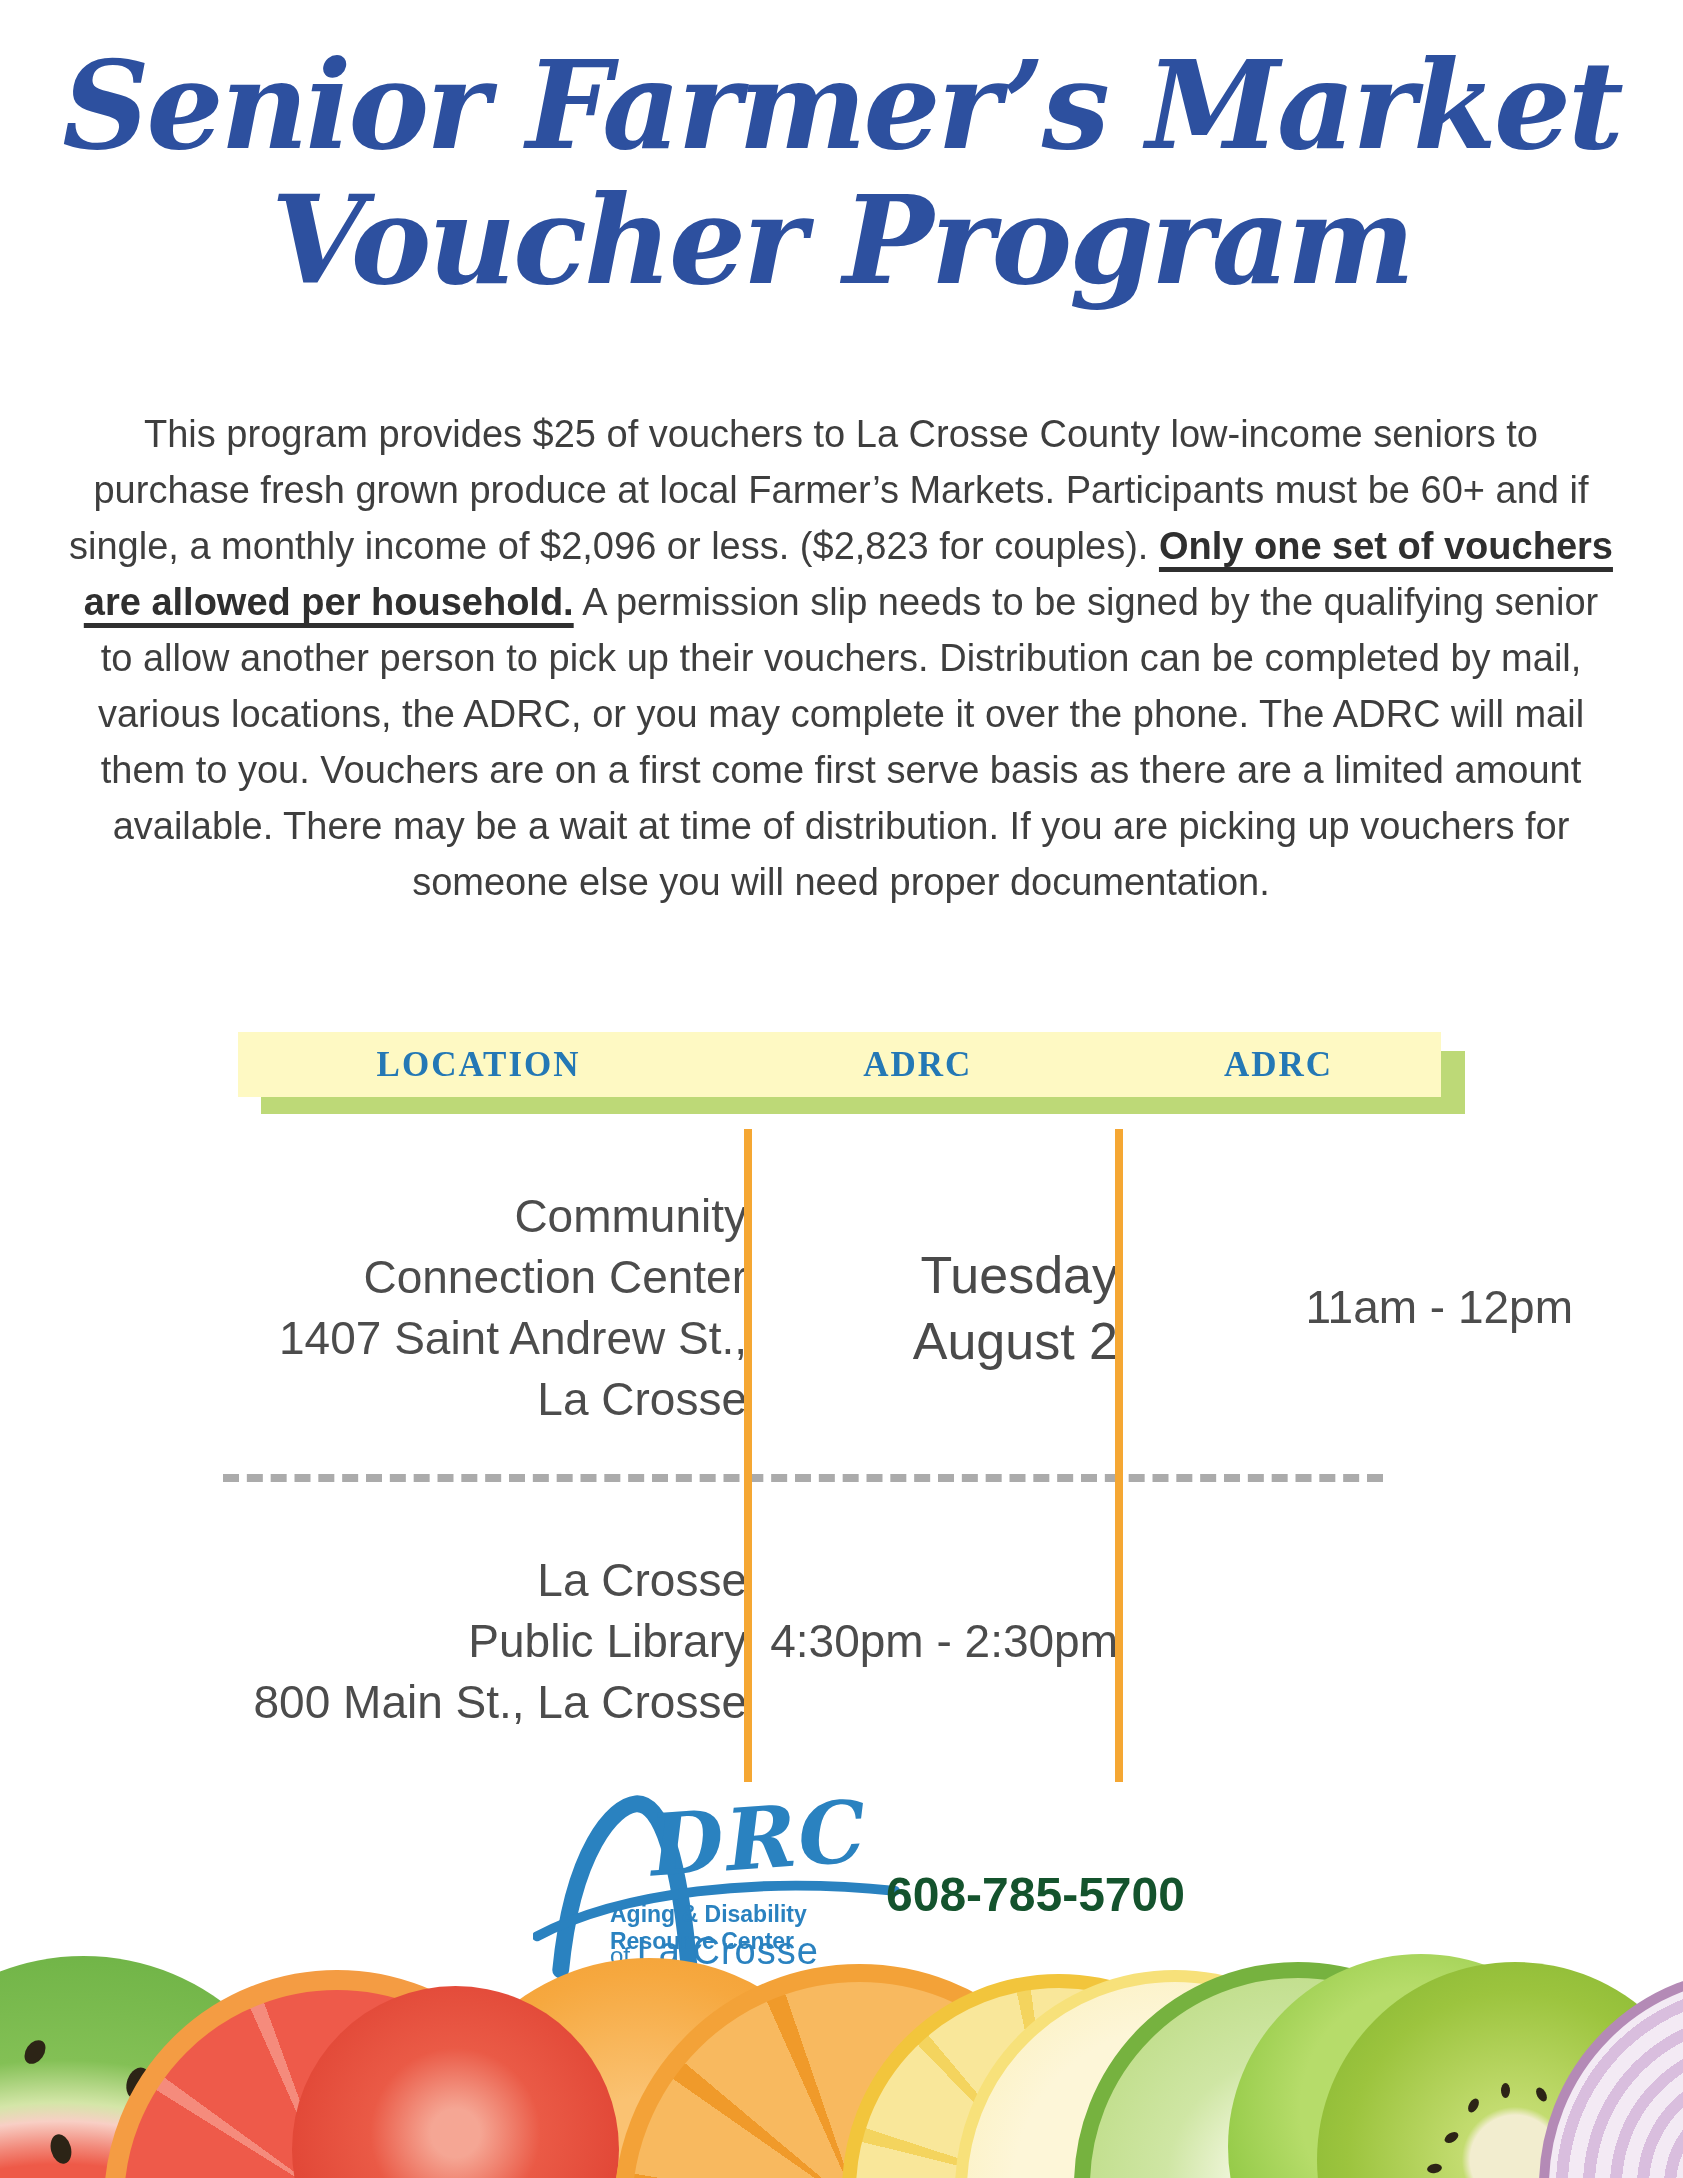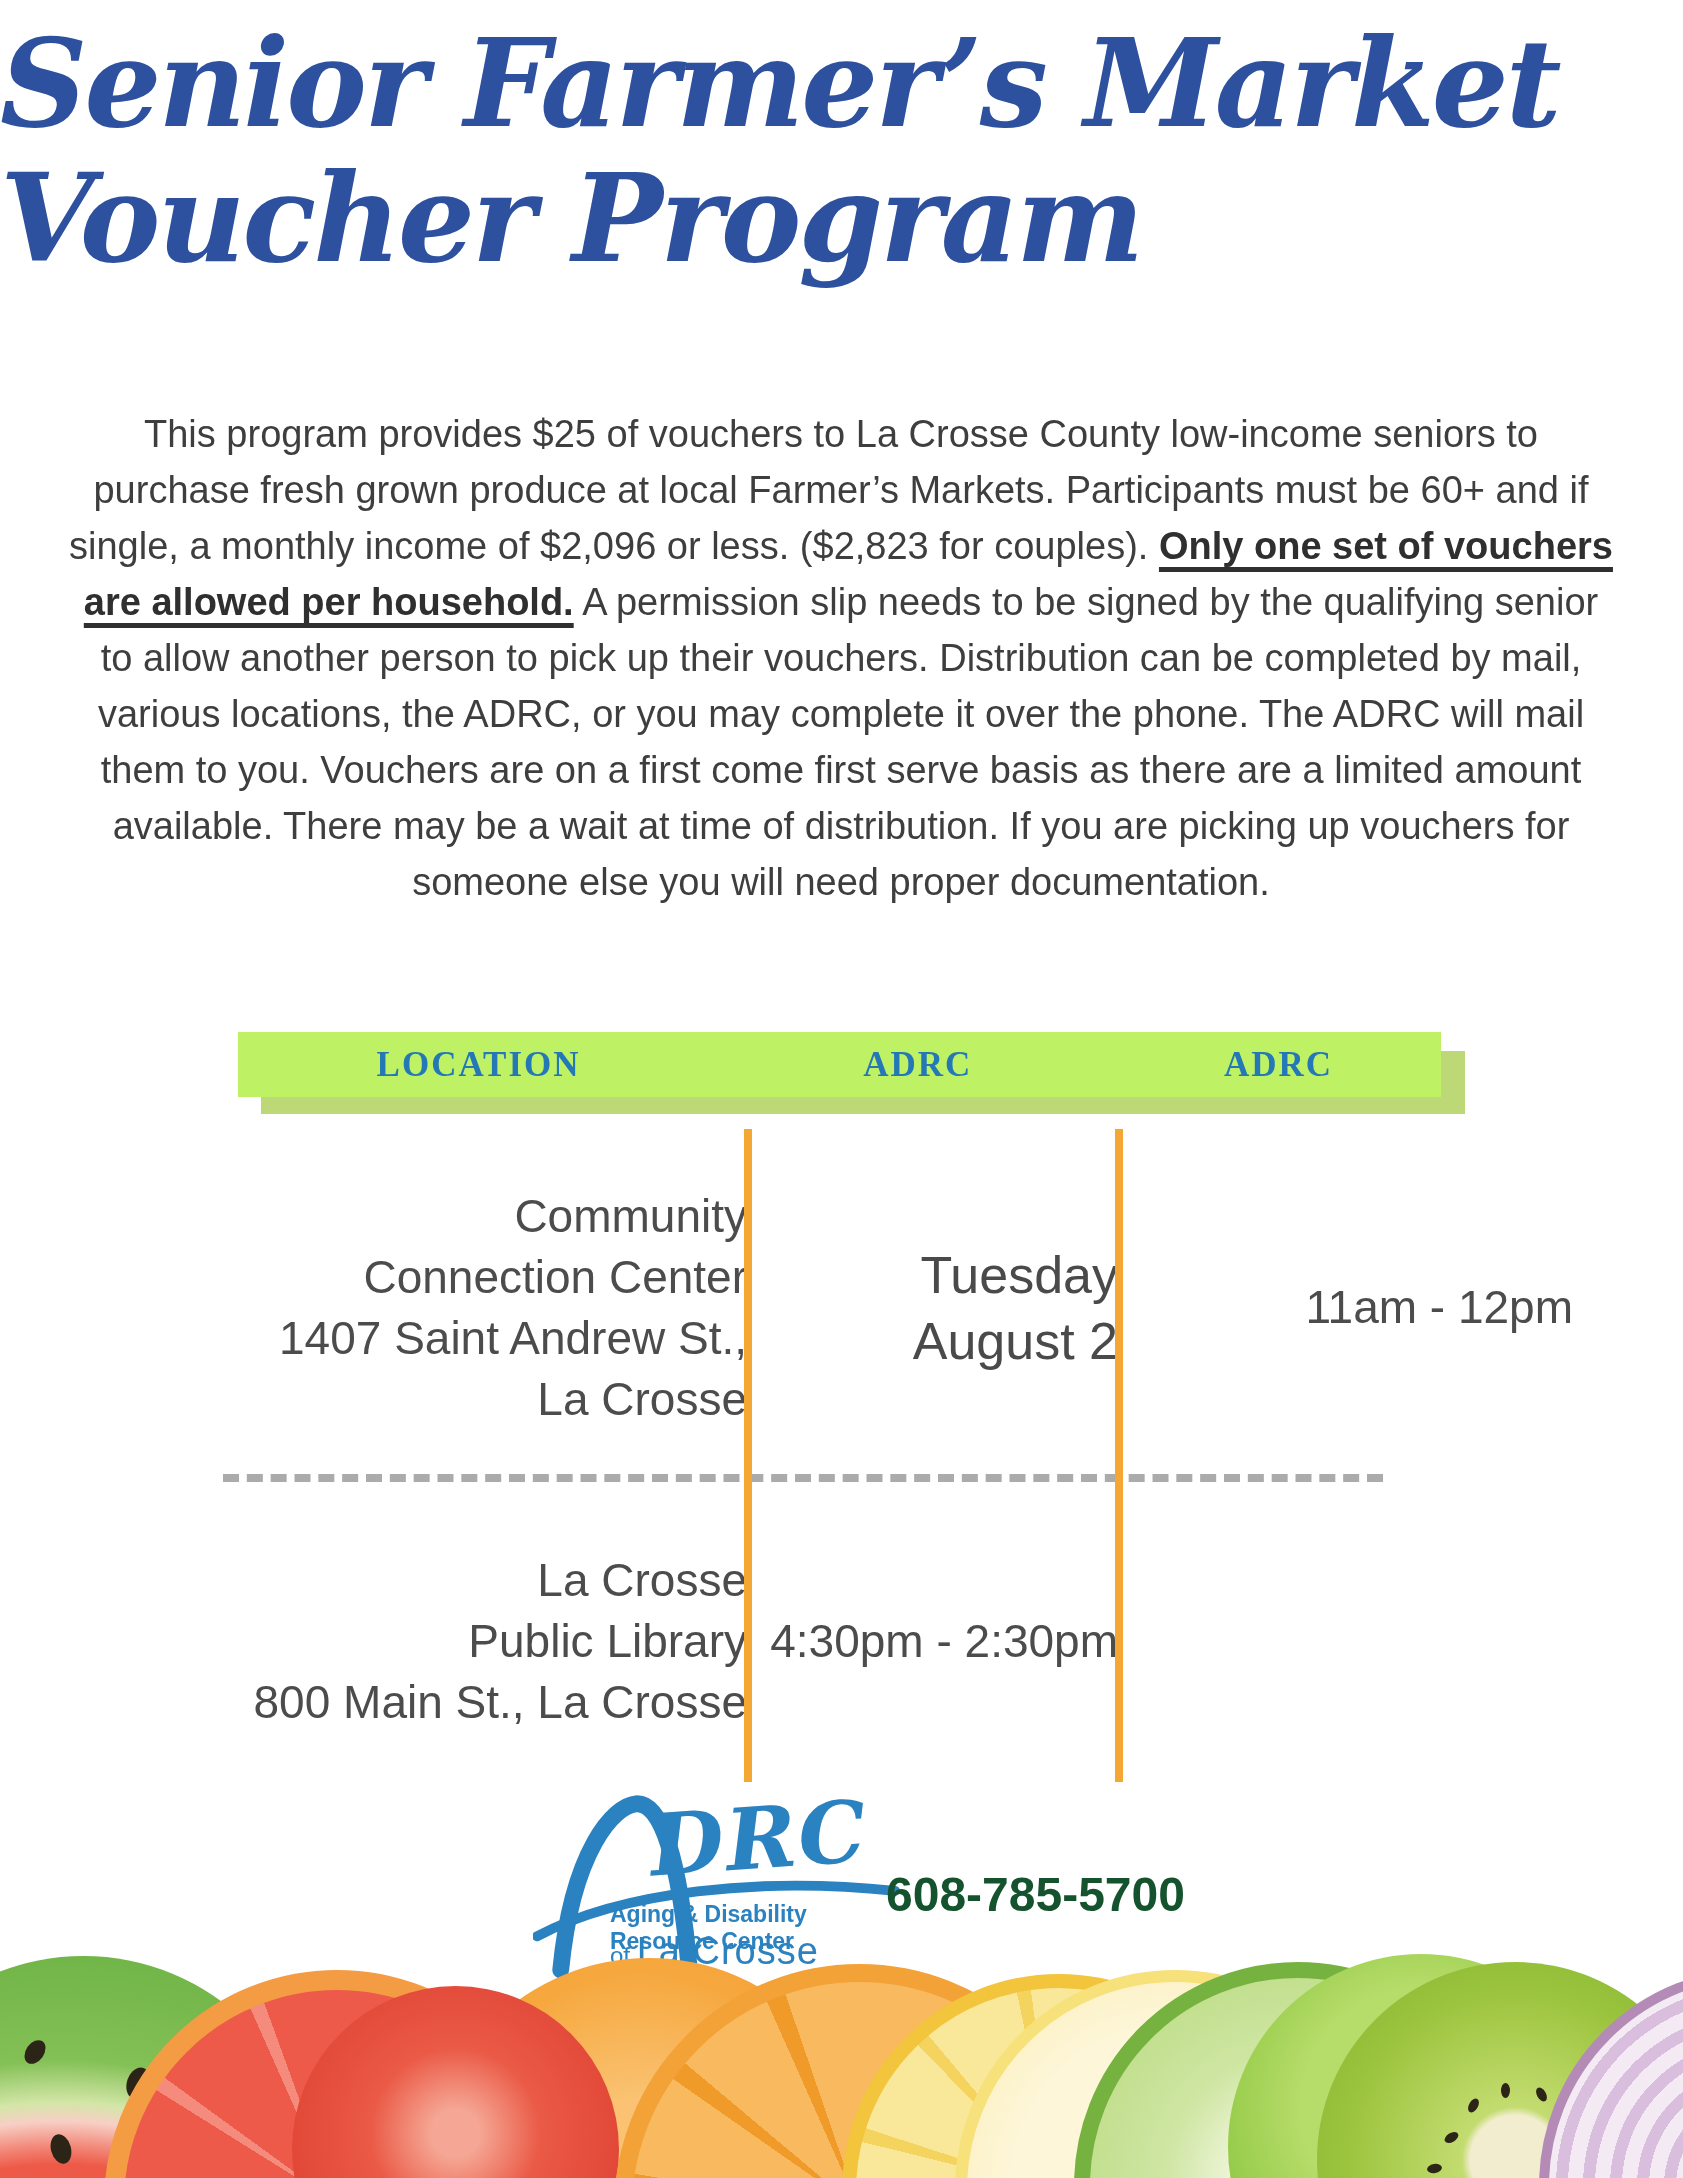--- a/index.html
+++ b/index.html
@@ -3,22 +3,22 @@
 <meta charset="utf-8">
 <style>
   html,body { margin:0; padding:0; background:#ffffff; }
   .page {
     position:relative; width:1683px; height:2178px; background:#ffffff;
     overflow:hidden; font-family:"Liberation Sans", sans-serif;
   }
 
   
   .title {
-    position:absolute; top:16px; left:0; width:100%;
-    color:#2d509f;
+    position:absolute; top:38px; left:0; width:100%;
+    text-align:center; color:#2d509f;
     font-family:"DejaVu Serif", serif; font-style:italic; font-weight:700;
     font-size:121px; line-height:135px; letter-spacing:-3px;
   }
 
   
   .intro {
     position:absolute; top:368px; left:69px; width:1544px;
     text-align:center; color:#3e3e3e;
     font-size:38px; line-height:56px; font-weight:300;
   }
@@ -27,21 +27,21 @@
     text-decoration:underline; text-decoration-thickness:5px; text-underline-offset:8px;
   }
 
   
   .bar-green {
     position:absolute; left:261px; top:1051px; width:1204px; height:63px;
     background:#bdd977; z-index:1;
   }
   .bar-orange {
     position:absolute; left:238px; top:1032px; width:1203px; height:65px;
-    background:#bef264; z-index:2;
+    background:#fef9c3; z-index:2;
     display:grid; grid-template-columns:40% 33% 27%; align-items:center;
   }
   .bar-orange .hcell {
     text-align:center; color:#2478b5;
     font-family:"Liberation Serif", serif; font-weight:700;
     font-size:35px; letter-spacing:2px;
   }
 
   
   .col-line {

